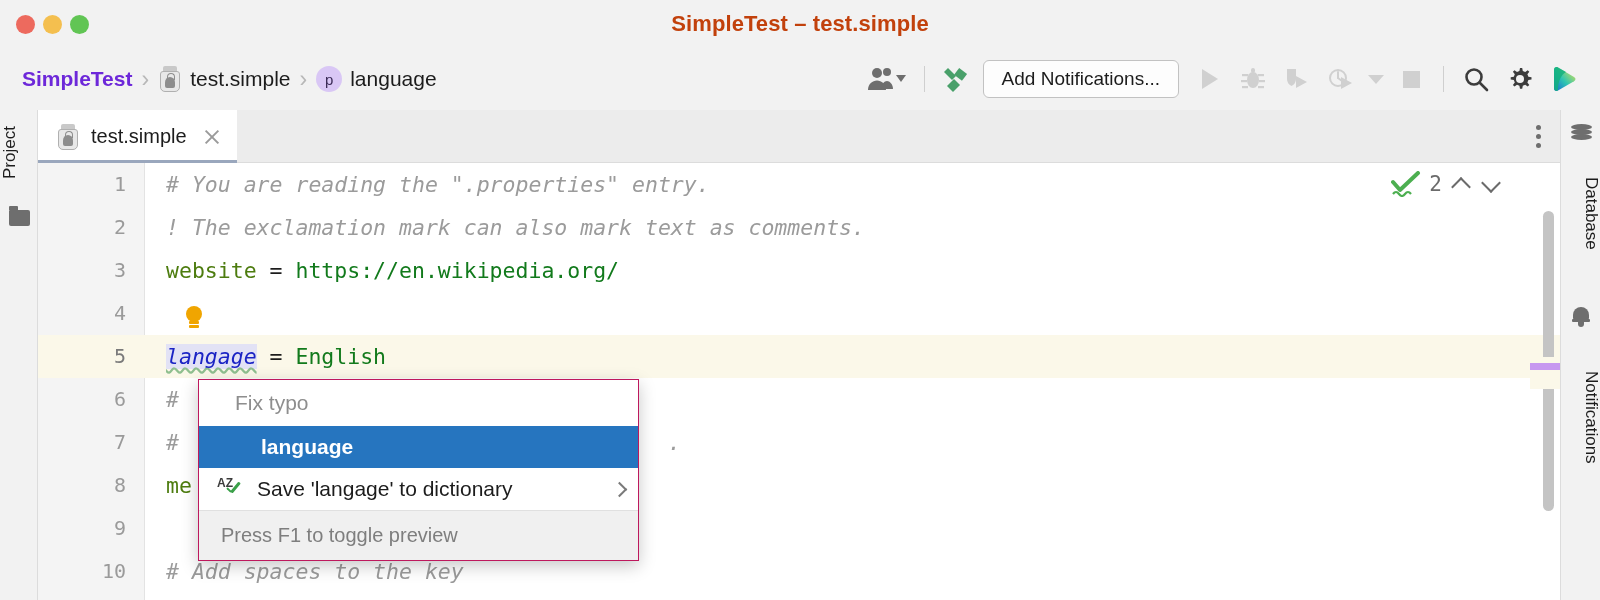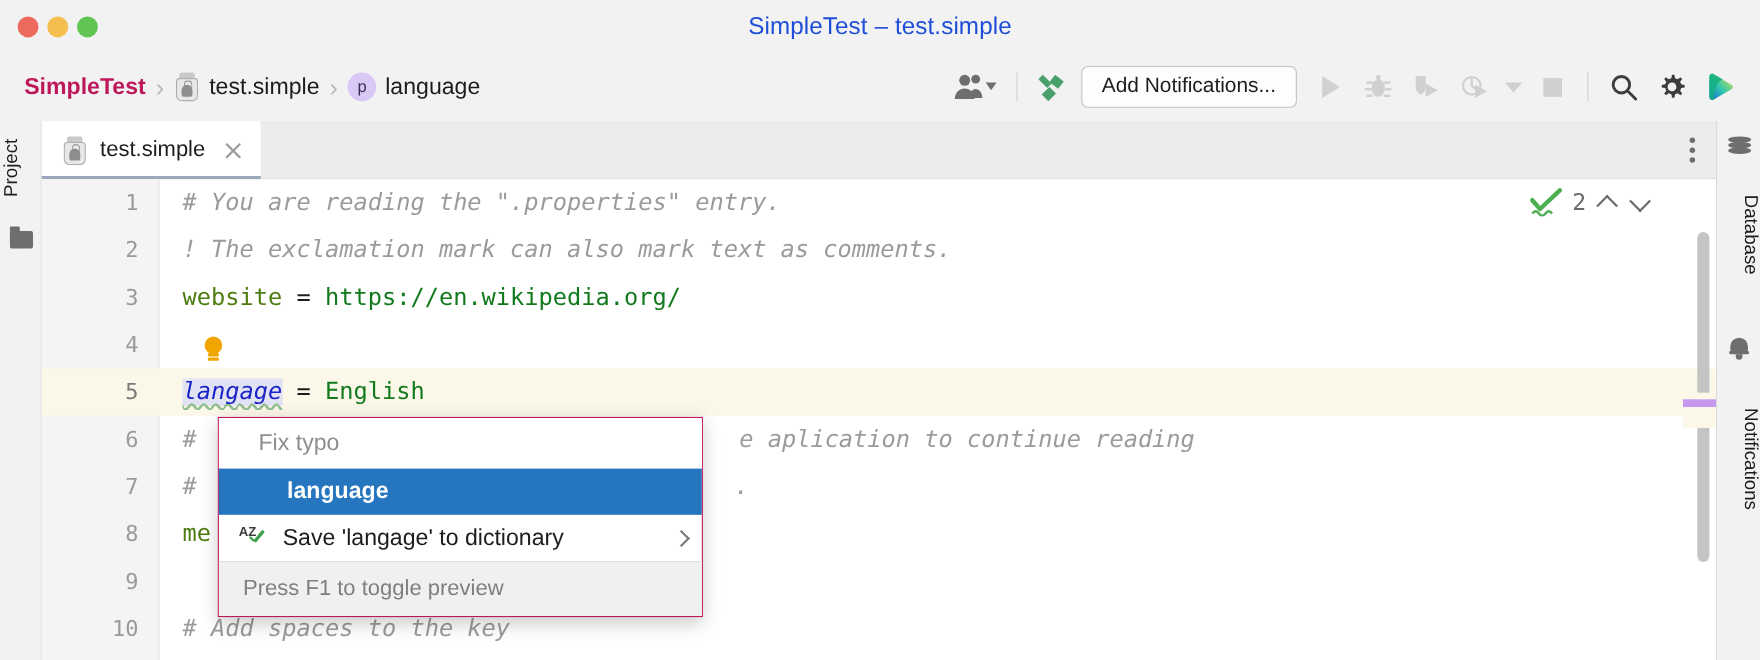--- a/index.html
+++ b/index.html
@@ -18,32 +18,32 @@
     background: #f2f2f2;
     display: flex; align-items: center;
   }
   .traffic { display: flex; gap: 8px; margin-left: 16px; }
   .light { width: 19px; height: 19px; border-radius: 50%; }
   .light.red { background: #ed6a5e; }
   .light.yellow { background: #f4bf4f; }
   .light.green { background: #61c554; }
   .win-title {
     position: absolute; left: 0; width: 1600px; text-align: center;
-    font-size: 22px; font-weight: normal; color: #1d4ed8;
+    font-size: 22px; font-weight: bold; color: #c2410c;
     letter-spacing: 0.1px;
   }
 
   
   .toolbar {
     position: absolute; top: 48px; left: 0; width: 1600px; height: 62px;
     background: #f2f2f2;
     display: flex; align-items: center;
   }
   .crumbs { display: flex; align-items: center; margin-left: 22px; }
-  .crumb-root { font-size: 21px; font-weight: bold; color: #be185d; }
+  .crumb-root { font-size: 21px; font-weight: bold; color: #6d28d9; }
   .crumb-sep { font-size: 23px; color: #b8b8b8; margin: 0 9px; font-weight: 300; }
   .crumb { display: flex; align-items: center; gap: 8px; font-size: 21px; color: #1c1c1c; }
 
   .jar-icon { width: 24px; height: 26px; position: relative; flex: none; }
   .jar-icon .cap { position:absolute; left:5px; top:0; width:14px; height:5px; background:#c9c9c9; border-radius:2px 2px 0 0;}
   .jar-icon .body { position:absolute; left:2px; top:5px; width:20px; height:21px; background:#e8e8e8; border:1.6px solid #b0b0b0; border-radius:3px 3px 5px 5px;}
   .jar-icon .glyph { position:absolute; left:7px; top:11px; width:10px; height:11px; background:#8d8d8d; border-radius:50% 50% 2px 2px;}
   .jar-icon .glyph::after{content:"";position:absolute;left:2px;top:-4px;width:6px;height:6px;border:1.6px solid #8d8d8d;border-bottom:none;border-radius:4px 4px 0 0;}
 
   .p-badge {
@@ -445,21 +445,20 @@
     </div>
 
     <div class="line hl" style="top:172px;">
       <span class="num">5</span>
       <span class="txt"><span class="sel-key squig">langage</span><span class="c-eq"> = </span><span class="c-val">English</span></span>
     </div>
 
     <div class="line" style="top:215px;">
       <span class="num">6</span>
       <span class="txt c-comment" style="left:128px;"># </span>
-      <span class="txt c-comment" style="left:634px;"><span>e aplication to continue reading</span></span>
     </div>
 
     <div class="line" style="top:258px;">
       <span class="num">7</span>
       <span class="txt c-comment" style="left:128px;">#</span>
       <span class="txt c-comment" style="left:630px;">.</span>
     </div>
 
     <div class="line" style="top:301px;">
       <span class="num">8</span>

